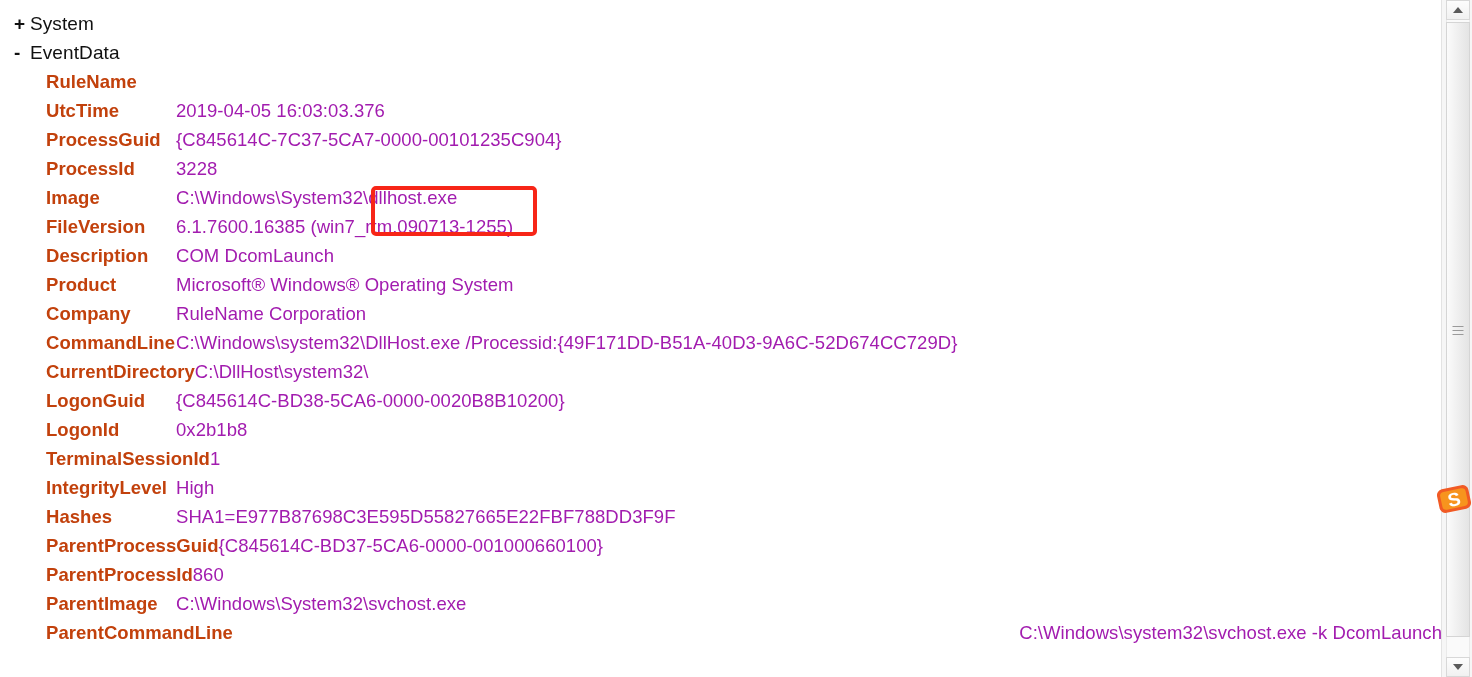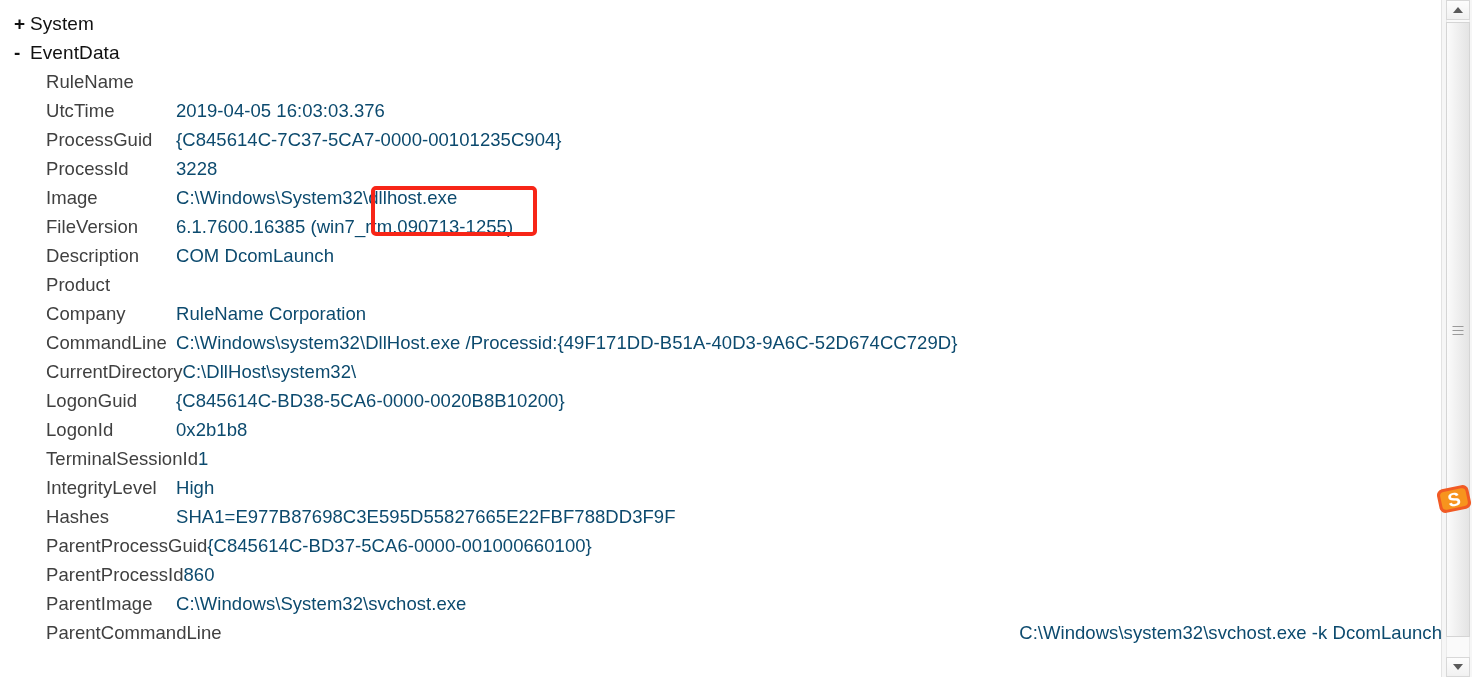--- a/index.html
+++ b/index.html
@@ -58,29 +58,29 @@
   .field-row {
     display: flex;
     align-items: baseline;
     height: 29px;
     padding-left: 46px;
     font-size: 18.5px;
     color: #1a1a1a;
     white-space: nowrap;
   }
   .field-name {
-    font-weight: normal;
-    color: #404040;
+    font-weight: bold;
+    color: #c2410c;
     min-width: 130px;
     flex: 0 0 auto;
     letter-spacing: 0.05px;
   }
   .field-value {
     font-weight: normal;
-    color: #0c4a6e;
+    color: #a21caf;
     letter-spacing: 0.05px;
   }
 
   
   #annotation-box {
     position: absolute;
     left: 371px;
     top: 186px;
     width: 166px;
     height: 50px;
@@ -218,20 +218,21 @@
     <div class="field-row">
       <span class="field-name">FileVersion</span>
       <span class="field-value">6.1.7600.16385 (win7_rtm.090713-1255)</span>
     </div>
     <div class="field-row">
       <span class="field-name">Description</span>
       <span class="field-value">COM DcomLaunch</span>
     </div>
     <div class="field-row">
       <span class="field-name">Product</span>
+      <span class="field-value">Microsoft® Windows® Operating System</span>
     </div>
     <div class="field-row">
       <span class="field-name">Company</span>
       <span class="field-value">RuleName Corporation</span>
     </div>
     <div class="field-row">
       <span class="field-name">CommandLine</span>
       <span class="field-value">C:\Windows\system32\DllHost.exe /Processid:{49F171DD-B51A-40D3-9A6C-52D674CC729D}</span>
     </div>
     <div class="field-row">

